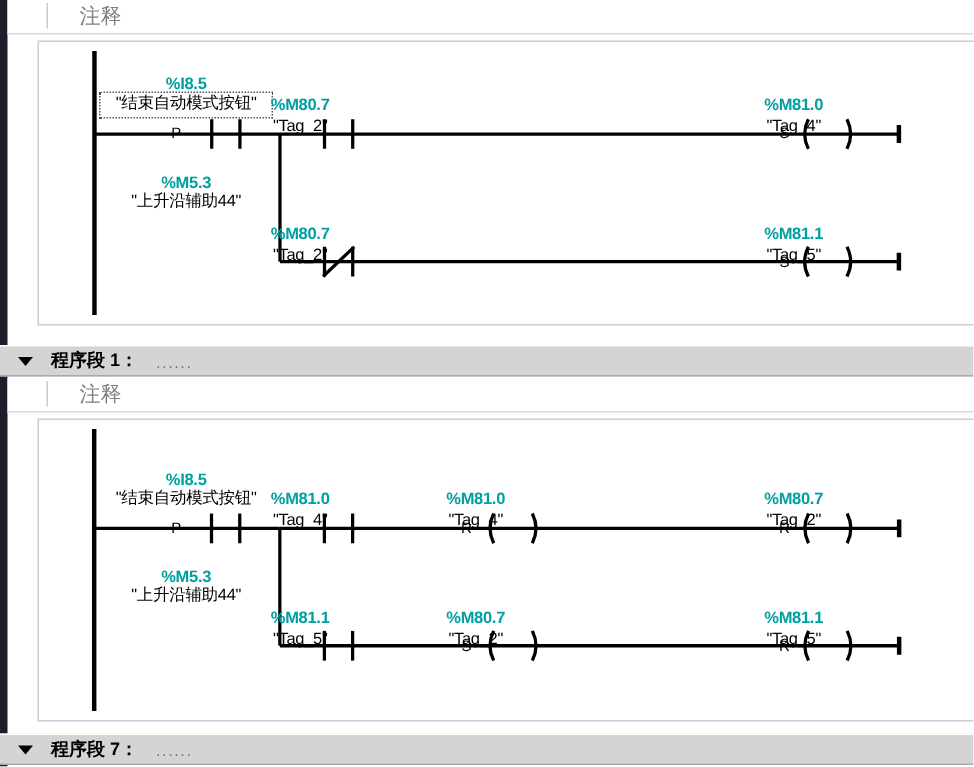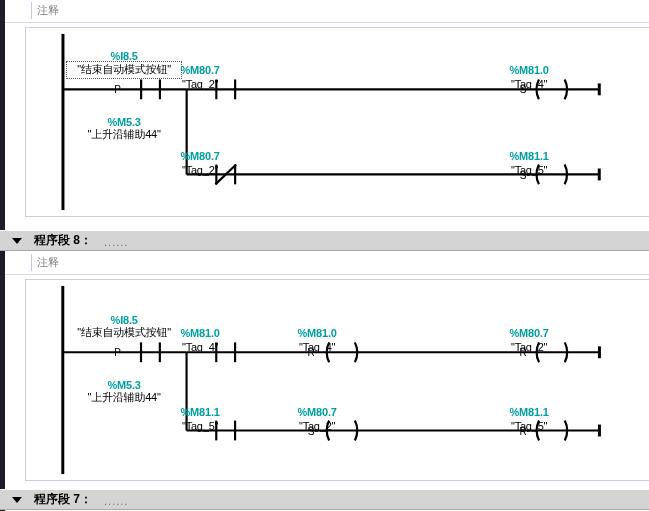--- a/index.html
+++ b/index.html
@@ -80,23 +80,23 @@
   .comment-row .cm-box {
     position: absolute;
     left: 26px;
     top: 2px;
     width: 560px;
     height: 17px;
     border-left: 1px solid #c8c8d8;
     box-sizing: border-box;
     display: flex;
     align-items: center;
-    padding-left: 5px;
+    padding-left: 21px;
     color: #808080;
-    font-size: 11px;
+    font-size: 14px;
   }
 
   
   .net-body {
     position: absolute;
     background: #ffffff;
     border: 1px solid #ccccdd;
     box-sizing: border-box;
     left: 25px;
     width: 635px;
@@ -228,21 +228,21 @@
   <div class="lbl" style="left:457px; top:124px; width:80px;">
     <span class="name">"Tag_5"</span>
   </div>
   <div class="op-letter" style="left:490px; top:142px; width:14px;">S</div>
 </div>
 
 <div class="network-header" style="top:230px;">
   <div class="twisty">
     <div class="tri-down"></div>
   </div>
-  <span class="nh-title">程序段 8：</span>
+  <span class="nh-title">程序段 1：</span>
   <span class="nh-dots">......</span>
 </div>
 
 <div class="comment-row" style="top:252px;">
   <div class="cm-box">注释</div>
 </div>
 
 <div class="net-body" style="top:279px; height:202px;">
   <svg class="ladder" viewBox="0 0 571 202" width="571" height="202">
 

